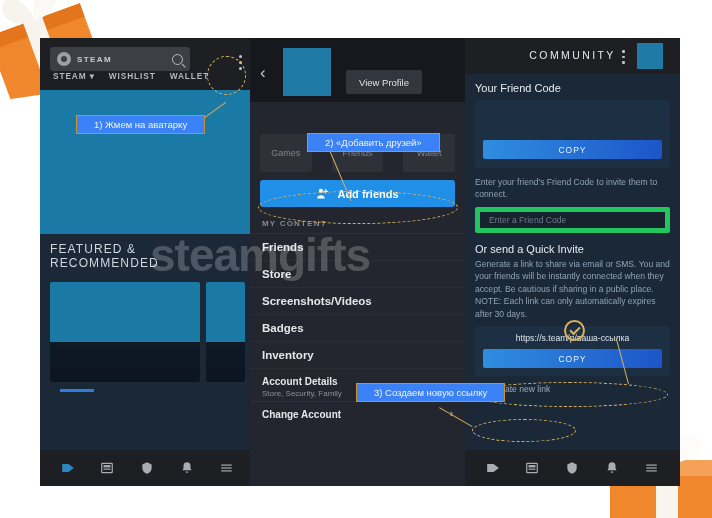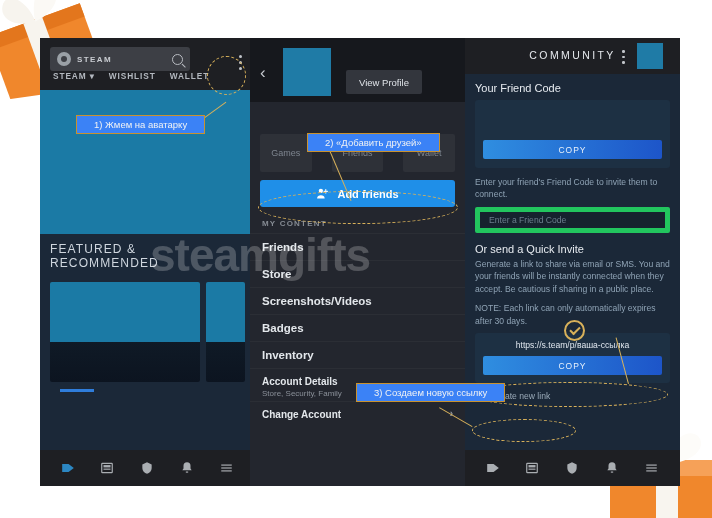--- a/index.html
+++ b/index.html
@@ -84,21 +84,21 @@
   .r-avatar{ position:absolute; left:172px; top:5px; width:26px; height:26px; background:#1f7ba6;}
   .r-body{ padding:8px 10px 0 10px; }
   .r-h1{ color:#e7ebf0; font-size:11px; margin-bottom:6px; }
   .r-codebox{ background:#1d3043; border-radius:3px; padding:24px 8px 0 8px; height:68px; }
   .btn-copy{ height:19px; background:linear-gradient(90deg,#2f8ee0,#1d55c9); border-radius:2px;
              color:#e8f1fb; font-size:8.5px; letter-spacing:1px; display:flex; align-items:center; justify-content:center;}
   .r-p{ color:#8fa3b5; font-size:8.6px; line-height:1.45; margin:8px 0 6px 0;}
   .r-input{ height:26px; background:#16222e; border:5px solid #22c55e; border-radius:2px;
             display:flex; align-items:center; padding-left:9px; color:#6b7d8d; font-size:8.6px;}
   .r-h2{ color:#e7ebf0; font-size:11px; margin:10px 0 3px 0; }
-  .r-note{ color:#8fa3b5; font-size:8.6px; line-height:1.45; margin-top:7px;}
+  .r-note{ color:#8fa3b5; font-size:8.6px; line-height:1.45; }
   .r-linkbox{ margin-top:6px; background:#1d3043; border-radius:3px; padding:7px 8px 8px 8px;}
   .r-linktext{ color:#dfe6ee; font-size:8.6px; text-align:center; margin-bottom:6px;}
   .r-genlink{ color:#9aaab8; font-size:8.6px; margin:8px 0 0 6px; }
 
   
   .watermark{
     position:absolute; left:150px; top:228px; font-size:46px; font-weight:bold;
     color:rgba(255,255,255,.22); letter-spacing:-1px; pointer-events:none;
   }
 

